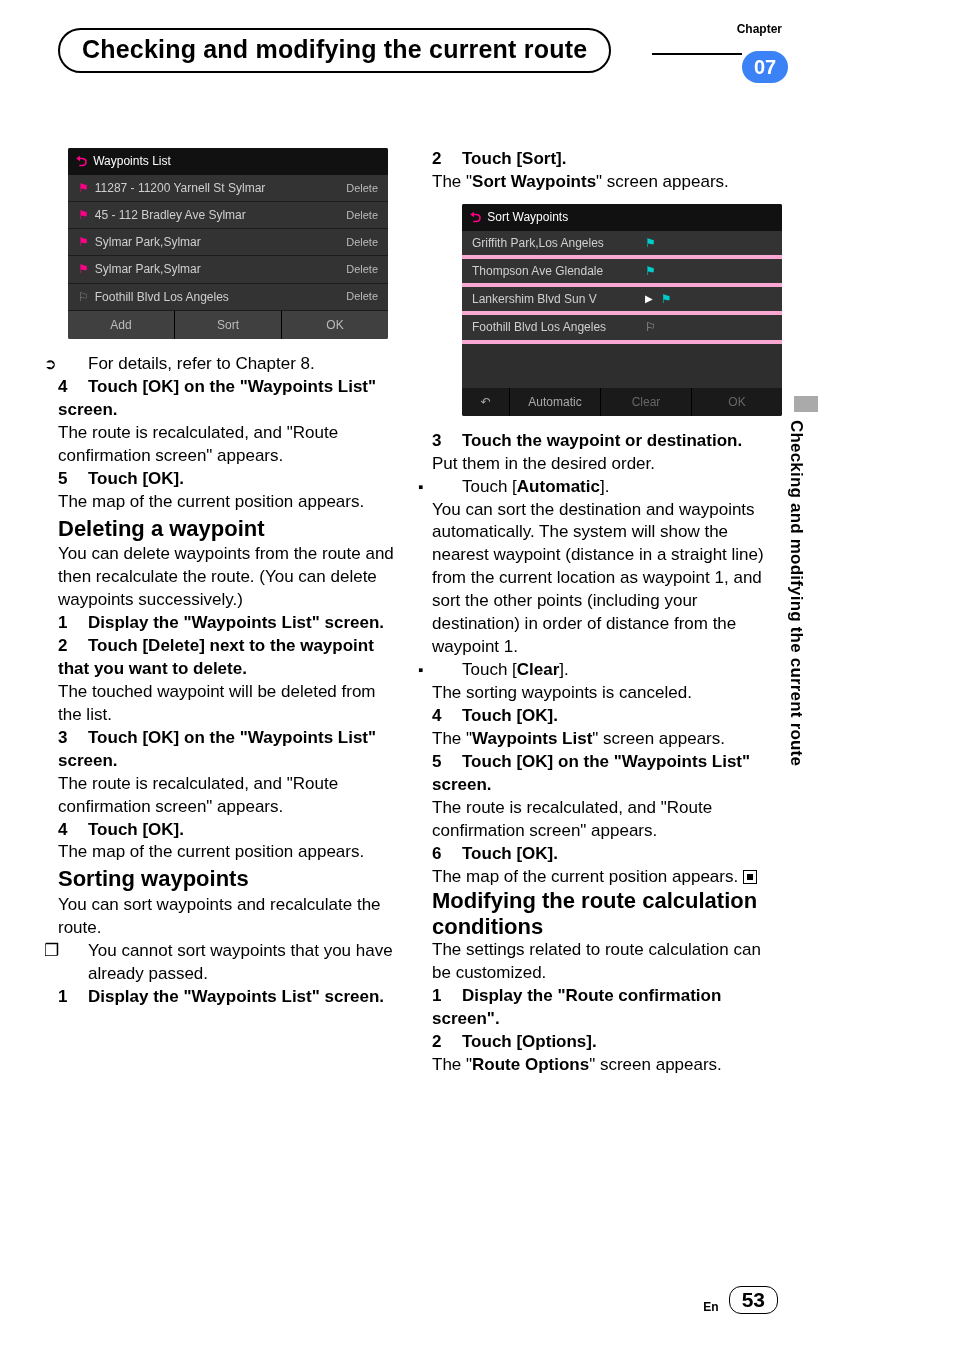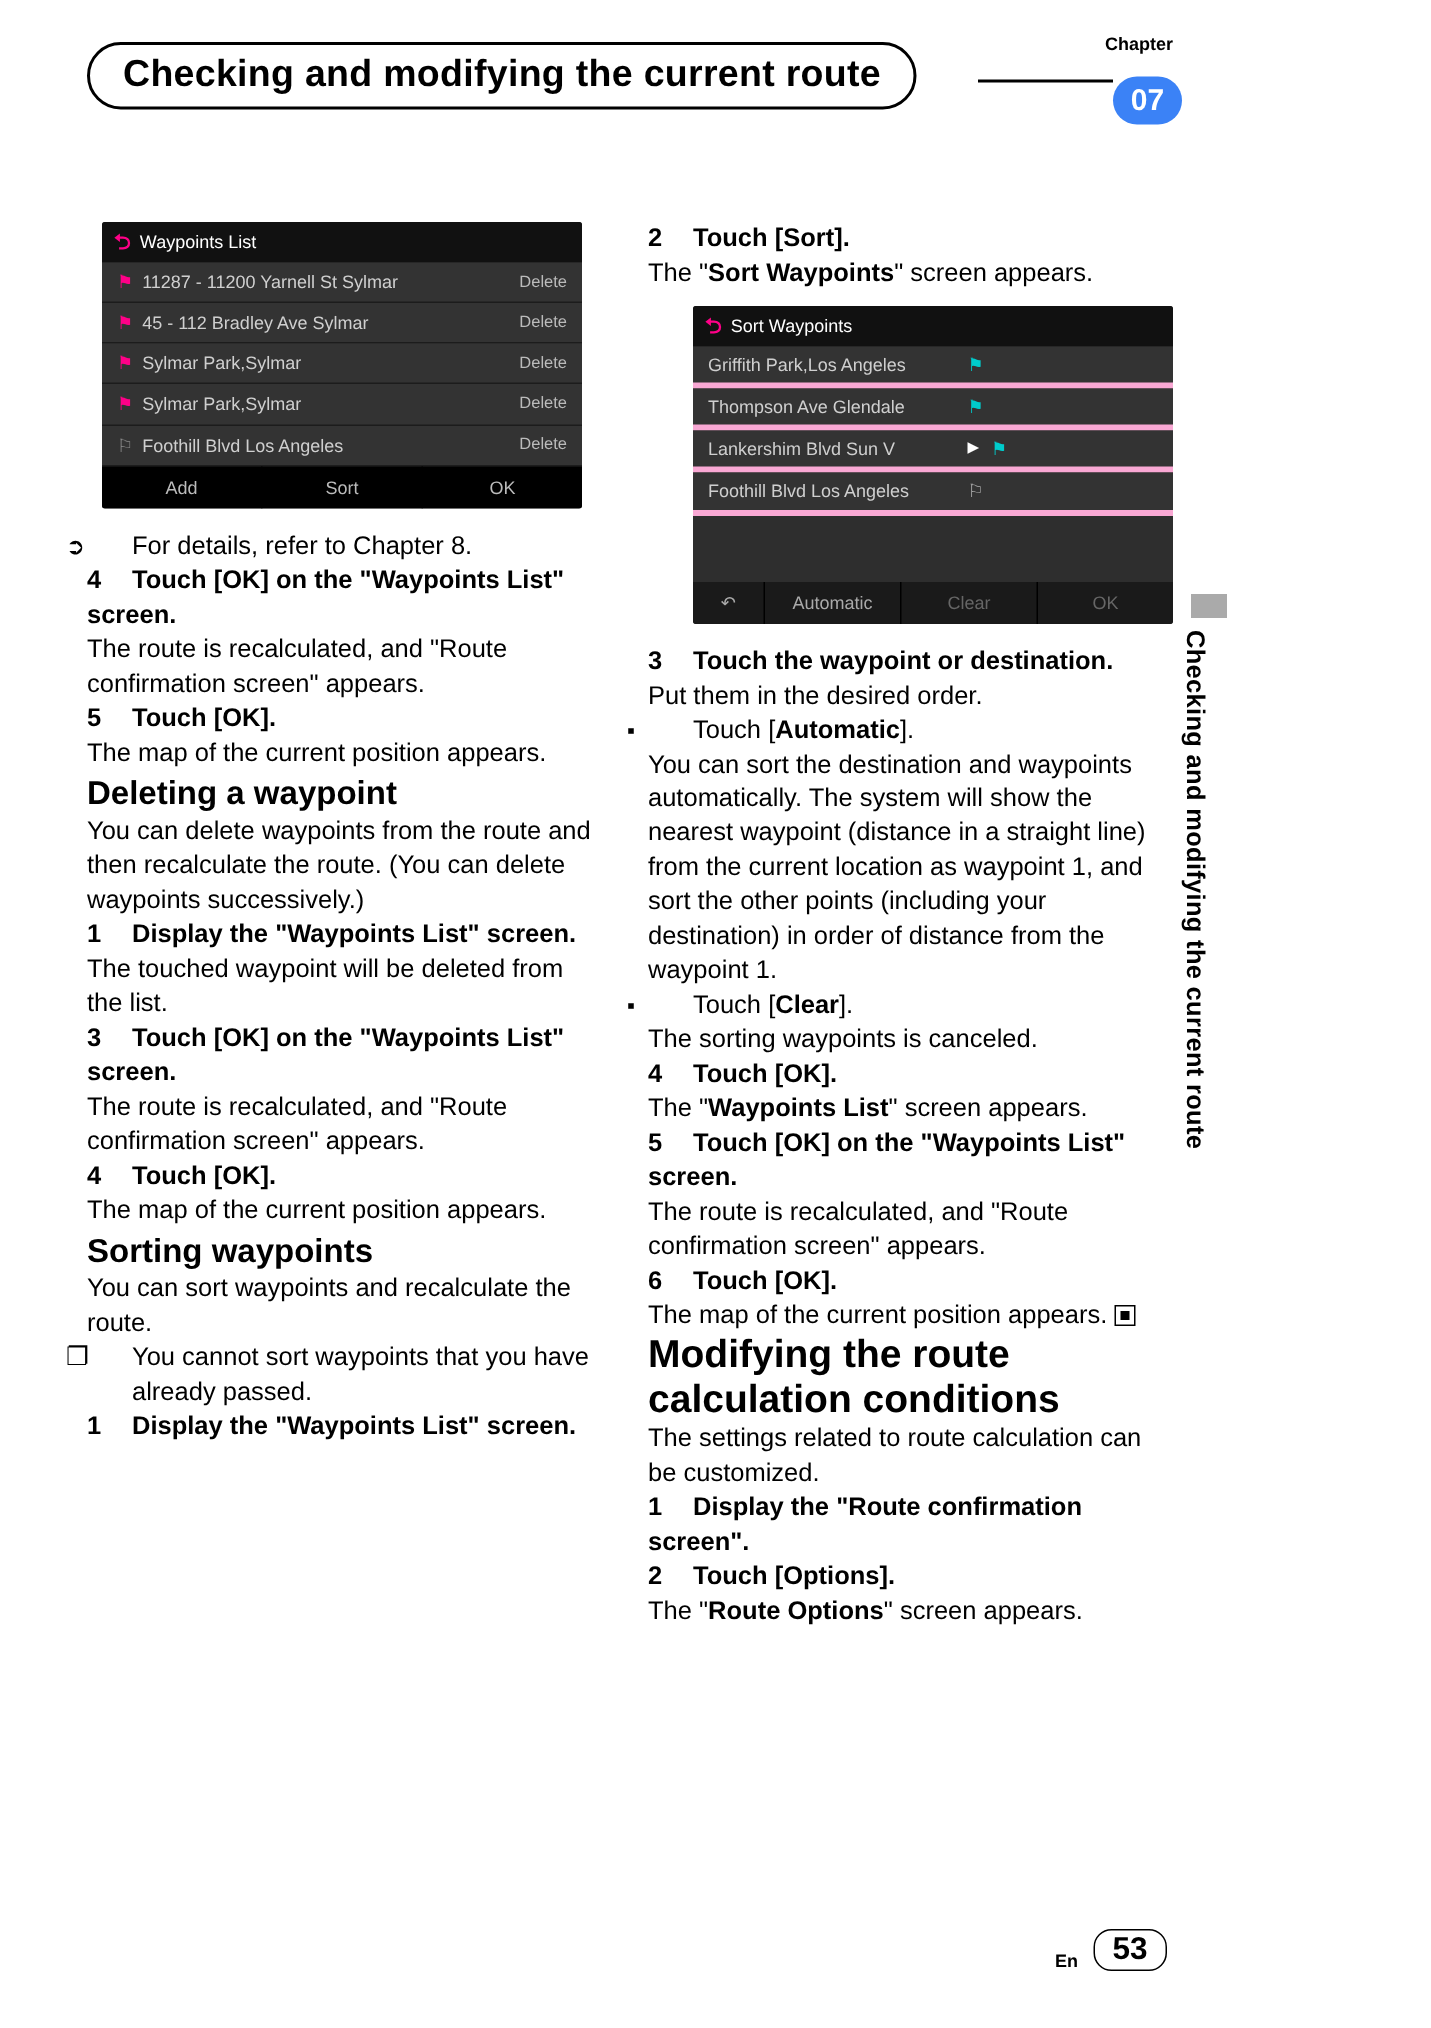--- a/index.html
+++ b/index.html
@@ -9,37 +9,37 @@
   .chapter-label { position: absolute; right: 0; top: -6px; font-size: 12px; font-weight: bold; }
   .chapter-badge { position: absolute; right: -6px; top: 23px; width: 46px; height: 32px; background: #3b82f6; color: #fff; border-radius: 16px; font-weight: bold; font-size: 20px; display: flex; align-items: center; justify-content: center; }
   .chapter-line-right { position: absolute; right: 40px; top: 25px; width: 90px; height: 2px; background: #000; }
   .title-pill { display: inline-block; border: 2px solid #000; border-radius: 24px; padding: 5px 22px 7px 22px; font-weight: 900; font-size: 25px; letter-spacing: 0.2px; }
   .cols { display: flex; gap: 34px; margin-top: 72px; }
   .col { width: 395px; font-size: 17px; line-height: 1.35; }
   .col p { margin: 0; }
   .step { font-weight: bold; margin-top: 18px; }
   .step .num { display: inline-block; width: 30px; }
   .h2 { font-weight: 900; font-size: 22px; margin-top: 30px; margin-bottom: 6px; }
-  .h1 { font-weight: 900; font-size: 26px; margin-top: 34px; margin-bottom: 8px; line-height: 1.15; }
+  .h1 { font-weight: 900; font-size: 22px; margin-top: 34px; margin-bottom: 8px; line-height: 1.15; }
   .bullet-line { margin-top: 2px; padding-left: 30px; text-indent: -22px;}
   .bullet-sym { font-size: 15px; display:inline-block; width:22px; }
   .note-line { padding-left: 30px; text-indent: -22px; margin-top: 2px;}
   .note-sym { display:inline-block; width:22px; }
   .stop-icon { display:inline-block; width:14px; height:14px; border:1px solid #000; vertical-align: -2px; position:relative;}
   .stop-icon::after{content:"";position:absolute;left:3px;top:3px;width:6px;height:6px;background:#000;}
   
   .shot { width: 320px; margin: 0 auto 14px auto; background:#2a2a2a; color:#cfcfcf; font-size:12px; border-radius:2px; overflow:hidden; }
   .shot-title { background:#111; padding:4px 8px; color:#fff; font-size:12px; display:flex; align-items:center; gap:6px;}
   .back-arrow { color:#f08; font-weight:bold; font-size:14px;}
   .shot-row { display:flex; align-items:center; justify-content:space-between; padding:5px 10px; border-bottom:1px solid #1c1c1c; background:#333;}
   .shot-row .left { display:flex; align-items:center; gap:6px;}
   .flag { color:#f08; font-size:12px;}
   .flag.chk { color:#888; }
   .del { color:#bbb; font-size:11px;}
-  .shot-foot { display:flex; background:#000000; }
+  .shot-foot { display:flex; background:#404040; }
   .shot-foot div { flex:1; text-align:center; padding:6px 0; color:#bbb; font-size:12px; border-right:1px solid #000;}
   .shot-foot div:last-child{border-right:none;}
   
   .shot2 { width: 320px; margin: 10px 0 14px 30px; background:#2a2a2a; color:#cfcfcf; font-size:12px; border-radius:2px; overflow:hidden;}
   .shot2-row { display:flex; align-items:center; padding:4px 10px; border-bottom:4px solid #f9a8d4; background:#333; gap:8px;}
   .shot2-row .nm { flex:0 0 165px; color:#cfcfcf;}
   .shot2-row .tri { color:#fff; font-size:10px;}
   .shot2-row .flg { color:#0cc; font-size:12px;}
   .shot2-row .flg.chk{ color:#aaa;}
   .shot2-blank { height:44px; background:#2e2e2e;}
@@ -127,20 +127,21 @@
       <p>The route is recalculated, and "Route confirmation screen" appears.</p>
 
       <p class="step"><span class="num">5</span><span>Touch [OK].</span></p>
       <p>The map of the current position appears.</p>
 
       <p class="h2">Deleting a waypoint</p>
       <p>You can delete waypoints from the route and then recalculate the route. (You can delete waypoints successively.)</p>
 
       <p class="step"><span class="num">1</span><span>Display the "Waypoints List" screen.</span></p>
 
+      <p class="step"><span class="num">2</span><span>Touch [Delete] next to the waypoint that you want to delete.</span></p>
       <p>The touched waypoint will be deleted from the list.</p>
 
       <p class="step"><span class="num">3</span><span>Touch [OK] on the "Waypoints List" screen.</span></p>
       <p>The route is recalculated, and "Route confirmation screen" appears.</p>
 
       <p class="step"><span class="num">4</span><span>Touch [OK].</span></p>
       <p>The map of the current position appears.</p>
 
       <p class="h2">Sorting waypoints</p>
       <p>You can sort waypoints and recalculate the route.</p>

